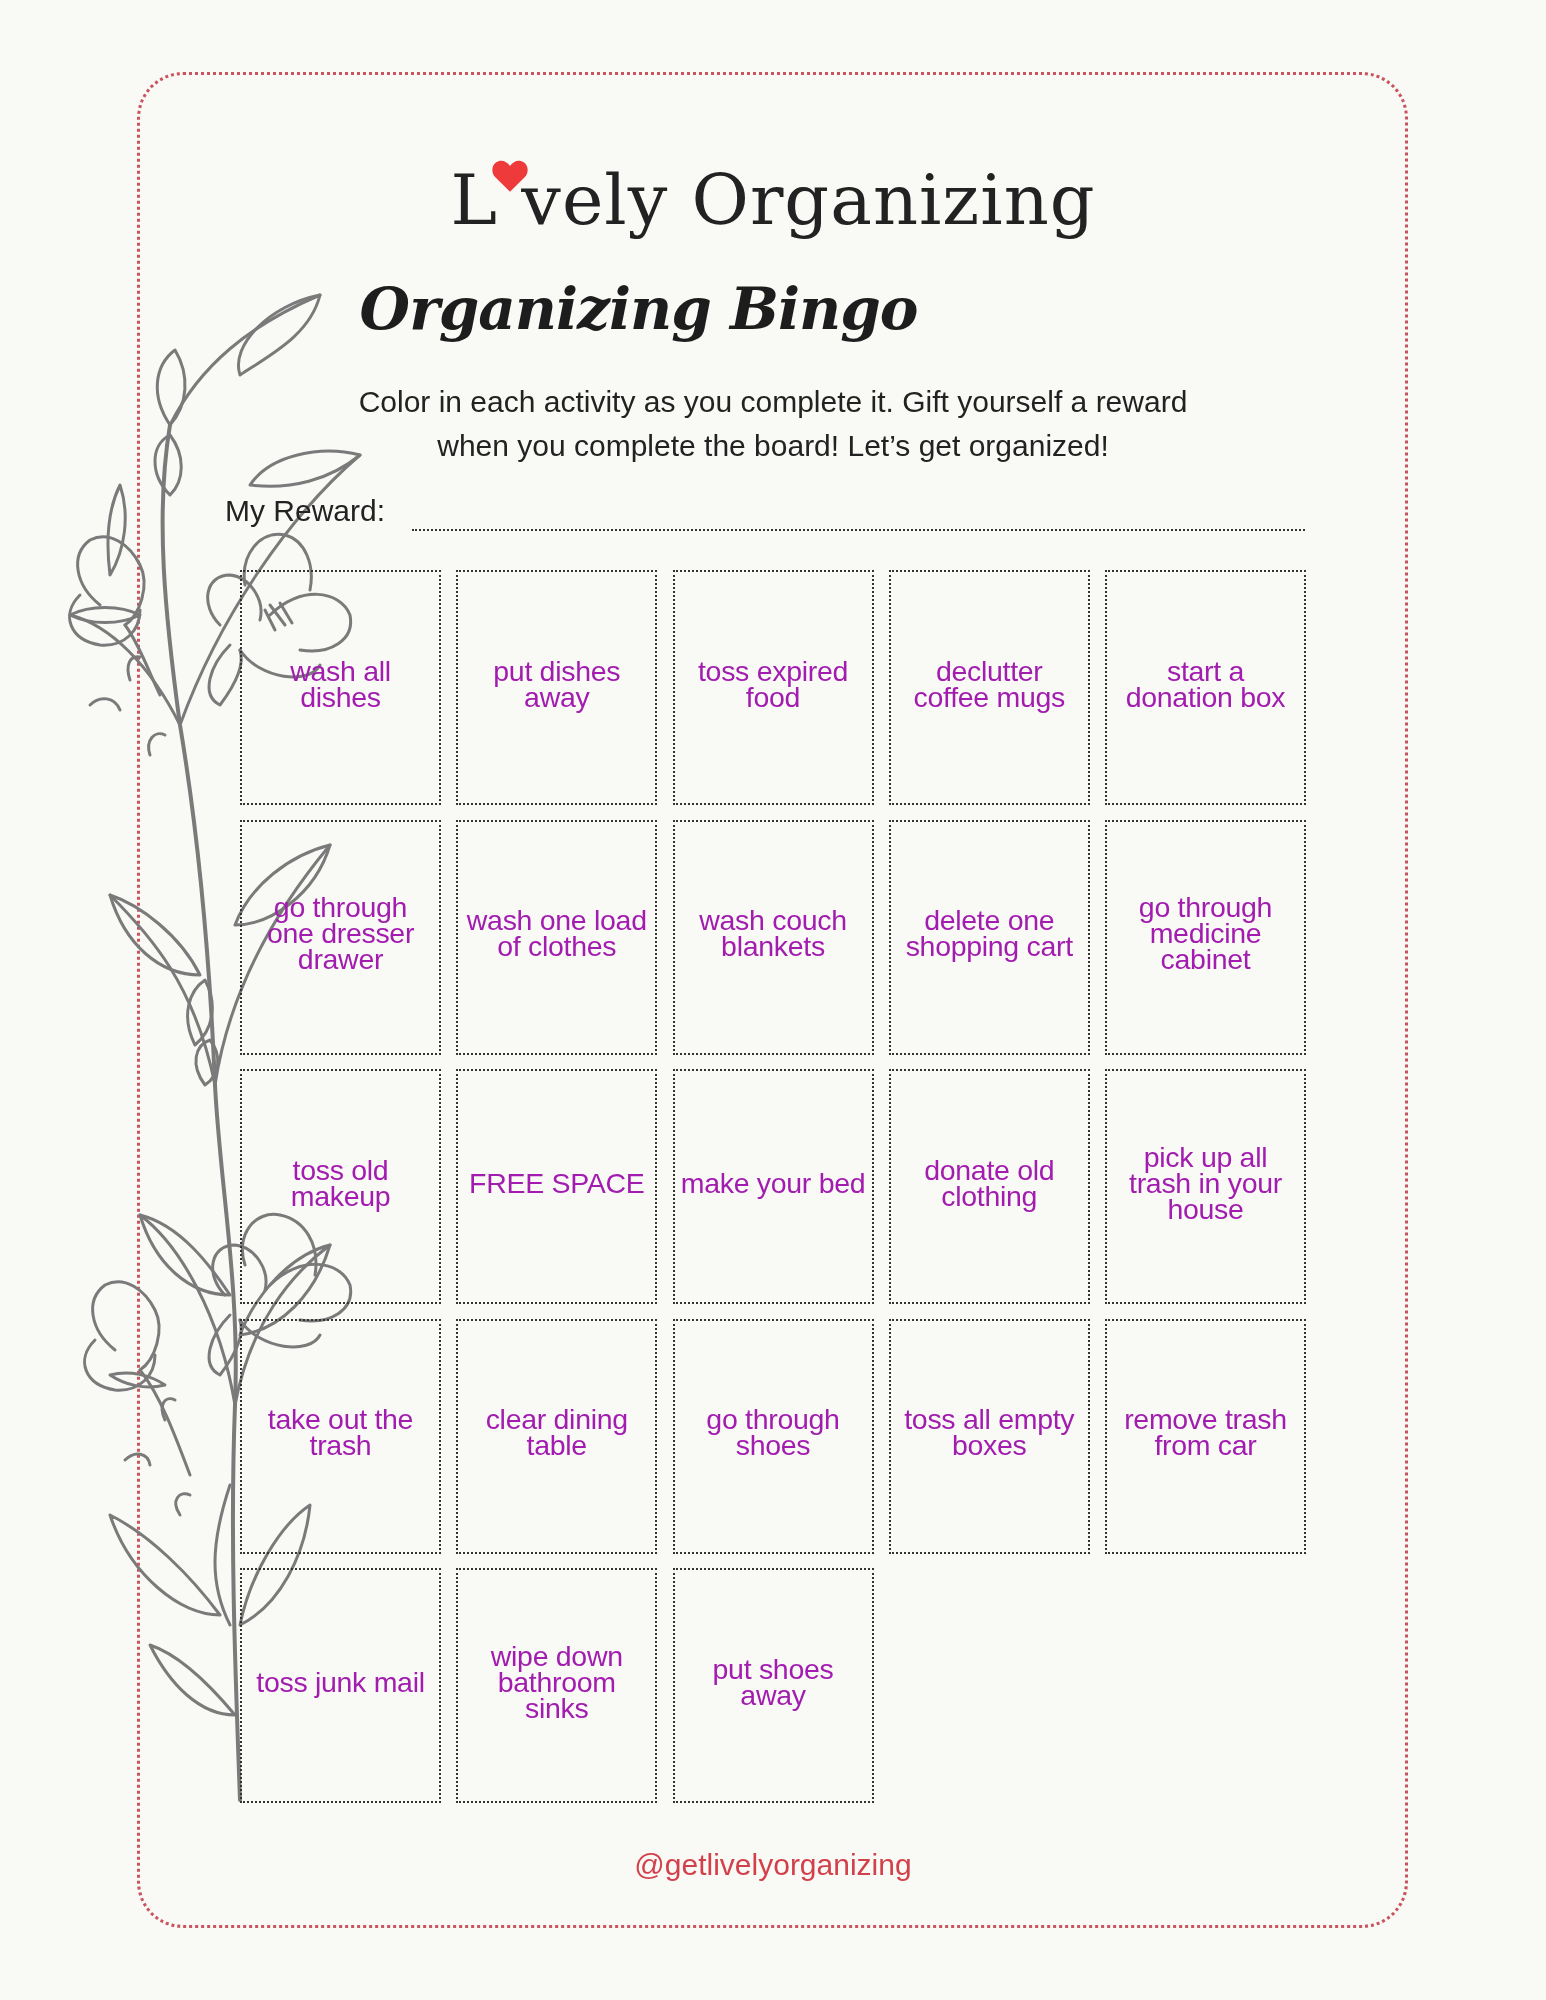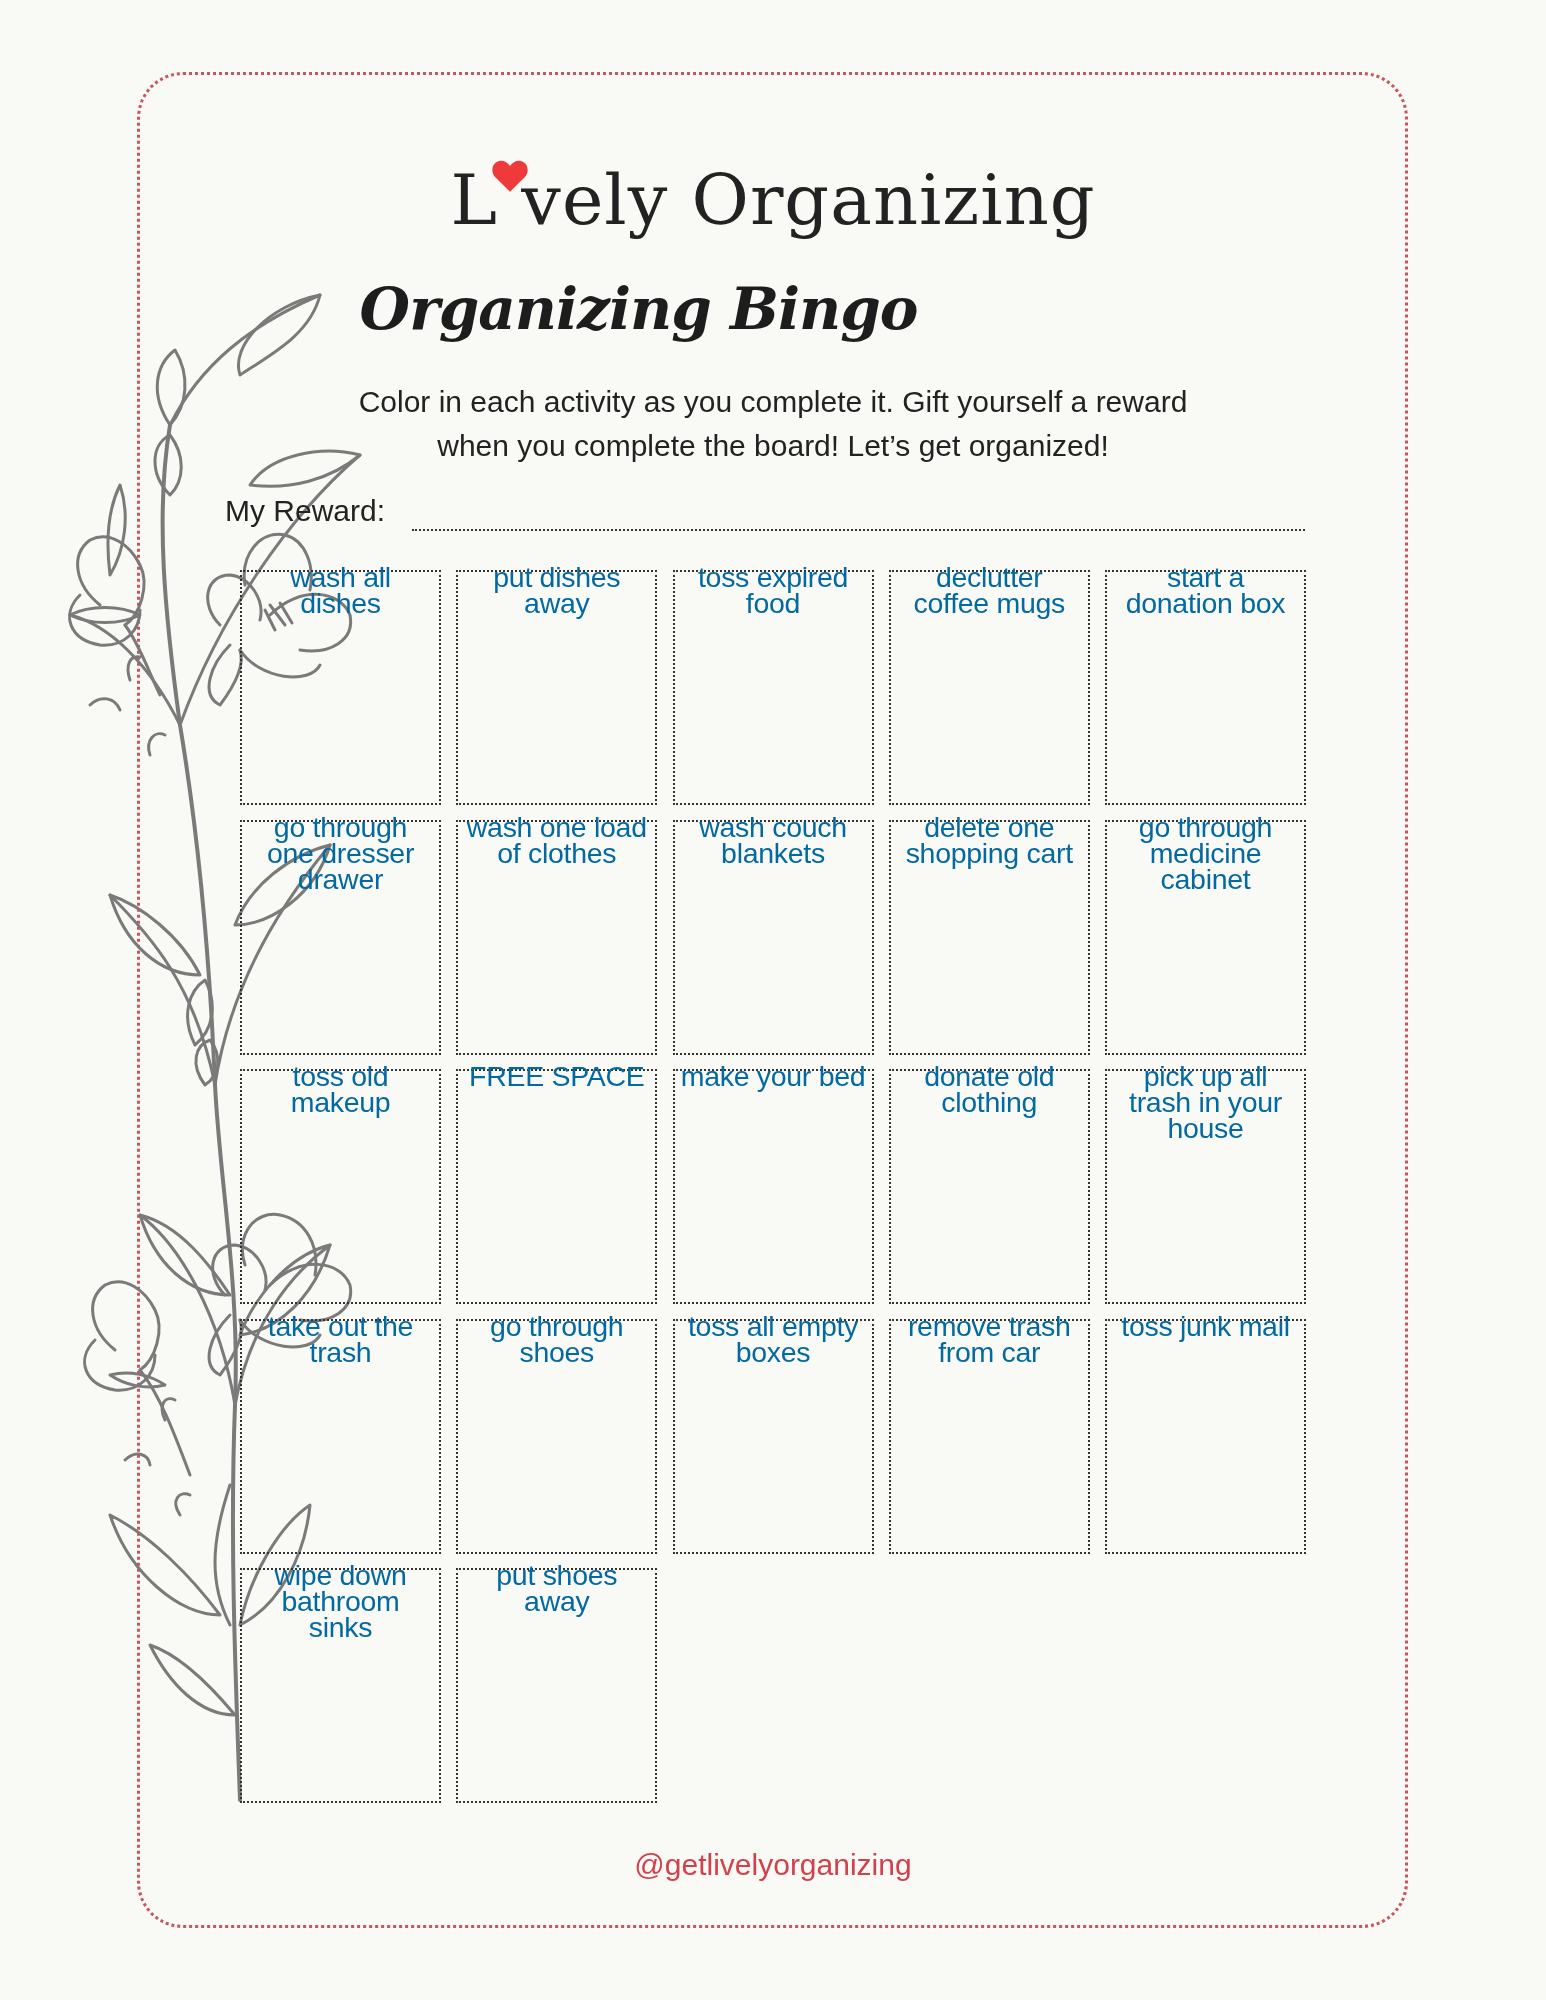--- a/index.html
+++ b/index.html
@@ -104,27 +104,27 @@
       display: grid;
       grid-template-columns: repeat(5, 201px);
       grid-template-rows: repeat(5, 235px);
       column-gap: 15.25px;
       row-gap: 14.5px;
     }
     .cell {
       box-sizing: border-box;
       border: 2px dotted #333;
       display: flex;
-      align-items: flex-start;
+      align-items: center;
       justify-content: center;
       text-align: center;
       padding: 0 6px;
       font-size: 28.5px;
       line-height: 26px;
-      color: #0369a1;
+      color: #a21caf;
       letter-spacing: -0.3px;
       background: transparent;
       position: relative;
       z-index: 2;
       cursor: pointer;
     }
     .cell span {
       display: block;
       margin-top: -8px;
     }
@@ -260,20 +260,23 @@
       <span>donate old clothing</span>
     </div>
 
   <div class="cell">
       <span>pick up all trash in your house</span>
     </div>
   <div class="cell">
       <span>take out the trash</span>
     </div>
   <div class="cell">
+      <span>clear dining table</span>
+    </div>
+  <div class="cell">
       <span>go through shoes</span>
     </div>
 
   <div class="cell">
       <span>toss all empty boxes</span>
     </div>
   <div class="cell">
       <span>remove trash from car</span>
     </div>
   <div class="cell">

